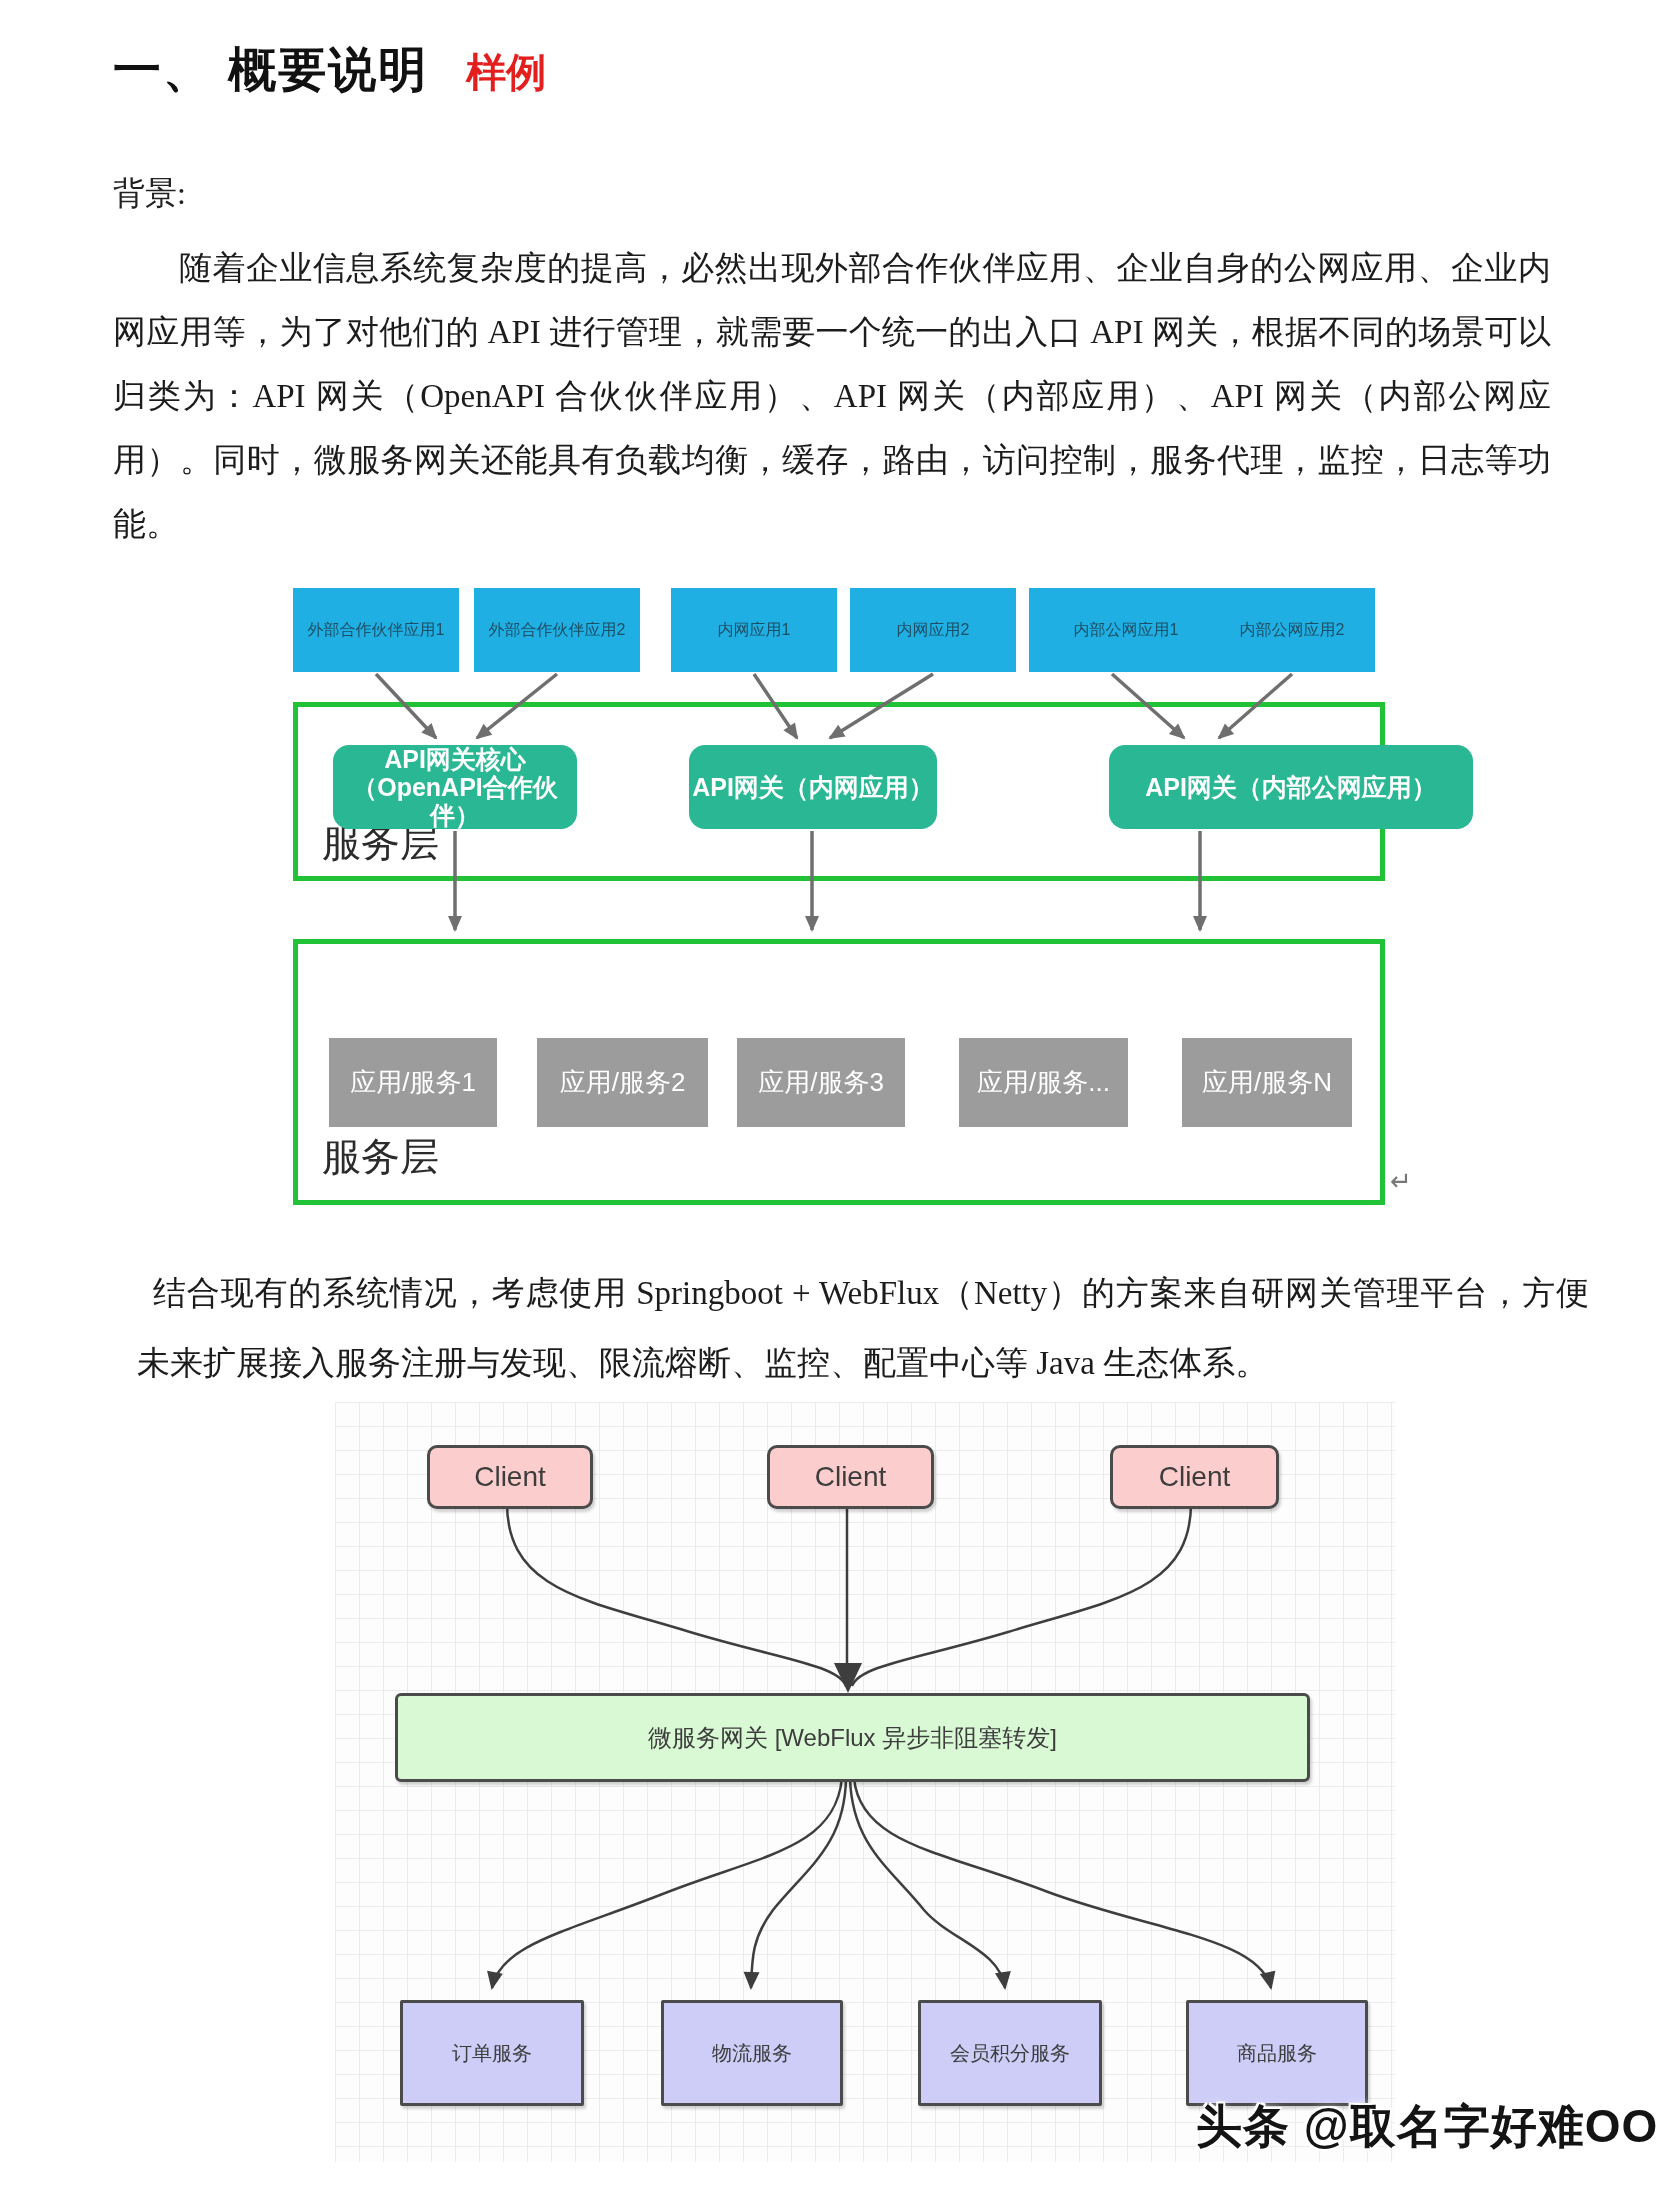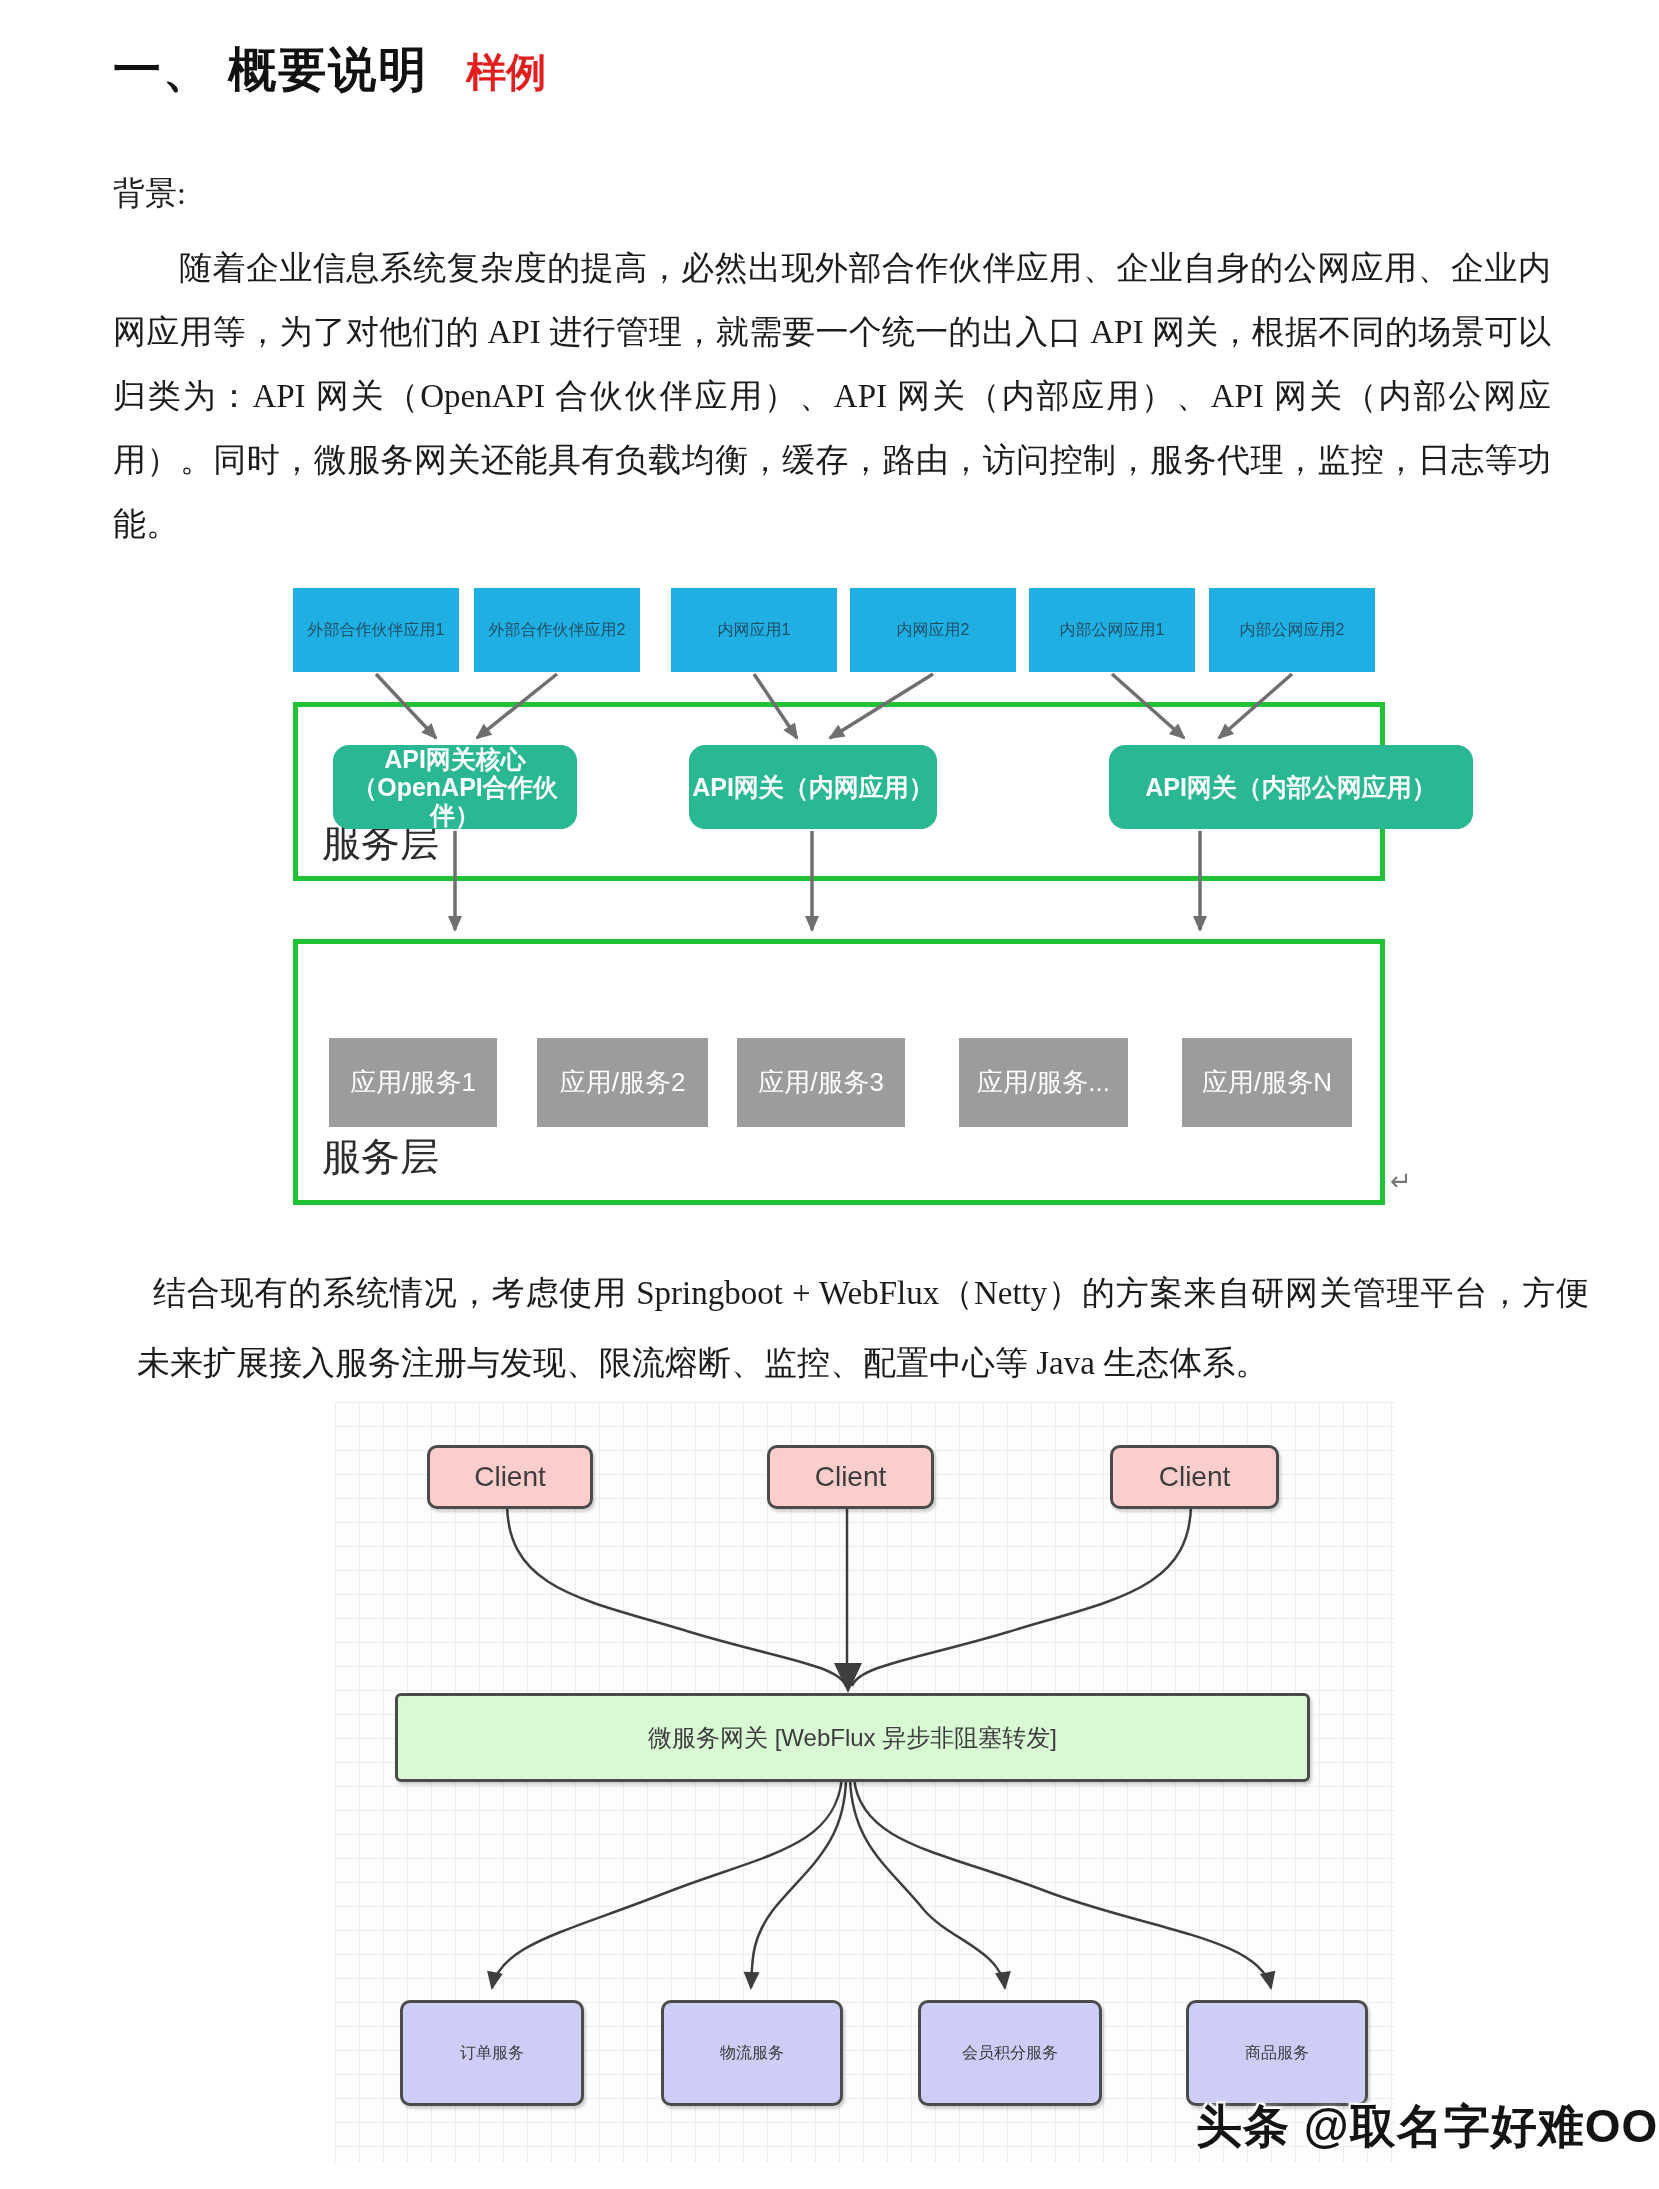--- a/index.html
+++ b/index.html
@@ -35,21 +35,21 @@
   
   .grid-area{position:absolute;left:335px;top:1402px;width:1060px;height:760px;background-color:#fdfdfd;
              background-image:linear-gradient(#ececec 1px,transparent 1px),
                               linear-gradient(90deg,#ececec 1px,transparent 1px);
              background-size:24px 24px;z-index:1;}
   .d2-box{position:absolute;display:flex;align-items:center;justify-content:center;
           border:3px solid #4b4b4b;color:#3d3d3d;z-index:10;
           box-shadow:2px 3px 3px rgba(0,0,0,0.18);}
   .d2-client{top:1445px;height:58px;background:#fbcdcd;border-radius:10px;font-size:28px;}
   .d2-gateway{left:395px;top:1693px;width:909px;height:83px;background:#d9f8d4;border-radius:6px;font-size:24px;}
-  .d2-svc{top:2000px;height:100px;background:#cdcdf8;border-radius:10px;font-size:16px;}
+  .d2-svc{top:2000px;height:100px;background:#cdcdf8;border-radius:2px;font-size:20px;}
   
   .overlay{position:absolute;left:0;top:0;z-index:6;pointer-events:none;}
   .watermark{position:absolute;left:1196px;top:2096px;z-index:20;font-size:46px;font-weight:bold;
              color:#141414;letter-spacing:1px;white-space:nowrap;
              text-shadow:-2px -2px 0 #fff,2px -2px 0 #fff,-2px 2px 0 #fff,2px 2px 0 #fff,0 0 8px #fff;}
 </style>
 </head>
 <body>
 
 <div class="page">
@@ -58,21 +58,21 @@
     <span class="title-main">一、 概要说明</span>
     <span class="title-tag">样例</span>
   </div>
   <div class="bg-label">背景:</div>
   <p class="para para1">随着企业信息系统复杂度的提高，必然出现外部合作伙伴应用、企业自身的公网应用、企业内网应用等，为了对他们的 API 进行管理，就需要一个统一的出入口 API 网关，根据不同的场景可以归类为：API 网关（OpenAPI 合伙伙伴应用）、API 网关（内部应用）、API 网关（内部公网应用）。同时，微服务网关还能具有负载均衡，缓存，路由，访问控制，服务代理，监控，日志等功能。</p>
 
   <div class="d1-app" style="left:293px;width:166px;">外部合作伙伴应用1</div>
   <div class="d1-app" style="left:474px;width:166px;">外部合作伙伴应用2</div>
   <div class="d1-app" style="left:671px;width:166px;">内网应用1</div>
   <div class="d1-app" style="left:850px;width:166px;">内网应用2</div>
-  <div class="d1-app" style="left:1029px;width:166px;">内部公网应用1</div>
+  <div class="d1-app" style="left:1029px;width:166px;padding-left:14px;">内部公网应用1</div>
   <div class="d1-app" style="left:1209px;width:166px;">内部公网应用2</div>
 
   <div class="layer layer1">
     <span class="layer-label">服务层</span>
   </div>
   <div class="d1-gw" style="left:333px;width:244px;">API网关核心（OpenAPI合作伙伴）</div>
   <div class="d1-gw nowrap" style="left:689px;width:248px;">API网关（内网应用）</div>
   <div class="d1-gw nowrap" style="left:1109px;width:364px;">API网关（内部公网应用）</div>
 
   <div class="layer layer2">

